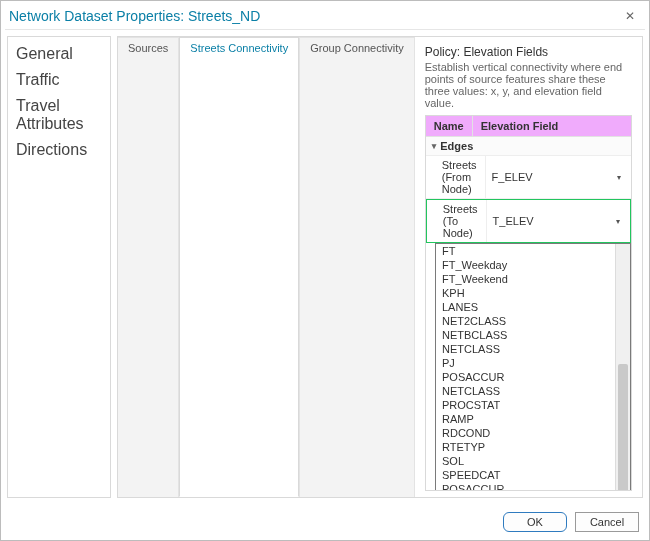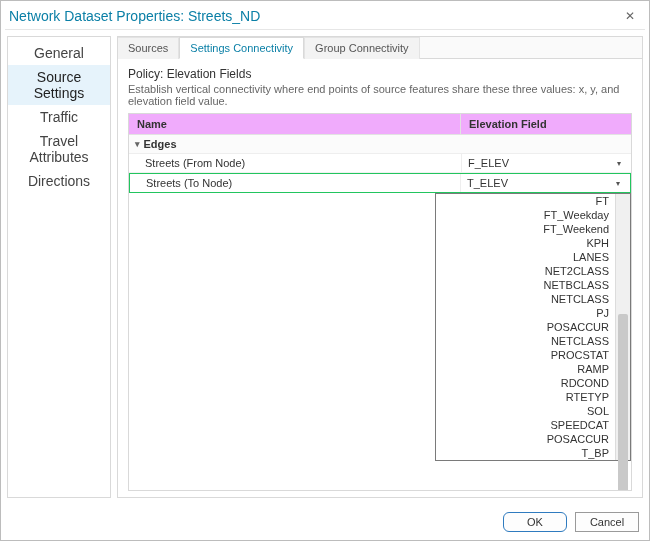--- a/index.html
+++ b/index.html
@@ -3,23 +3,23 @@
 <meta charset="utf-8">
 <style>
   * { box-sizing: border-box; margin: 0; padding: 0; }
   body { font-family: "Segoe UI", Tahoma, sans-serif; font-size: 11px; color: #333; background: #fff; width: 650px; height: 541px; border: 1px solid #bcbcbc; display: flex; flex-direction: column; }
   .titlebar { display: flex; align-items: center; justify-content: space-between; padding: 6px 8px 4px 8px; }
   .title { color: #0a7fa6; font-size: 14px; font-weight: 400; }
   .close { font-size: 12px; color: #666; padding: 2px 6px; cursor: default; }
   .hr { height: 1px; background: #e6e6e6; margin: 0 4px; }
   .body { flex: 1; display: flex; padding: 6px; gap: 6px; overflow: hidden; }
   .sidebar { width: 104px; border: 1px solid #d9d9d9; padding: 4px 0; background: #fff; }
-  .side-item { padding: 4px 8px; font-size: 14px; color: #444; cursor: default; text-align: center; }
+  .side-item { padding: 4px 8px; font-size: 16px; color: #444; cursor: default; }
   .side-item.sel { background: #e6f3fb; color: #1f1f1f; }
-  .main { flex: 1; border: 1px solid #d9d9d9; display: flex; flex-direction: column; position: relative; }
+  .main { flex: 1; border: 1px solid #d9d9d9; display: flex; flex-direction: row; position: relative; }
   .tabs { display: flex; border-bottom: 1px solid #d9d9d9; font-size: 11px; background: #fafafa; }
   .tab { padding: 4px 10px; border: 1px solid transparent; border-bottom: none; margin-bottom: -1px; cursor: default; color: #555; background:#f3f3f3; border-color:#e3e3e3; }
   .tab:first-child { border-left:none; }
   .tab.active { background: #fff; border-color: #d9d9d9; border-bottom: 1px solid #fff; color: #0a7fa6; }
   .content { flex: 1; padding: 8px 10px 6px 10px; display: flex; flex-direction: column; overflow: hidden; }
   .policy-title { font-size: 12px; color: #333; margin-bottom: 2px; }
   .policy-desc { font-size: 11px; color: #666; margin-bottom: 6px; }
   .grid { border: 1px solid #d9d9d9; flex: 1; display: flex; flex-direction: column; position: relative; overflow: hidden; }
   .grid-head { display: flex; background: #f0abfc; border-bottom: 1px solid #e2e2e2; font-weight: 600; font-size: 11px; }
   .col-name { flex: 1; padding: 4px 8px; border-right: 1px solid #e2e2e2; }
@@ -27,50 +27,49 @@
   .group-row { display: flex; align-items: center; gap: 4px; background: #fbfbfb; padding: 3px 6px; border-bottom: 1px solid #eee; font-weight: 600; }
   .chev { font-size: 9px; color: #666; }
   .row { display: flex; border-bottom: 1px solid #f0f0f0; }
   .cell-name { flex: 1; padding: 3px 8px 3px 16px; }
   .cell-elev { width: 170px; padding: 2px 6px; display: flex; align-items: center; justify-content: space-between; border-left: 1px solid #eee; }
   .dd-val { flex: 1; }
   .dd-btn { width: 12px; text-align: center; color: #555; font-size: 8px; }
   .grid-body { flex: 1; position: relative; }
   .dropdown { position: absolute; top: 0; right: 0; width: 196px; border: 1px solid #7a7a7a; background: #fff; z-index: 5; display: flex; }
   .dd-list { flex: 1; max-height: 350px; overflow: hidden; }
-  .dd-item { padding: 1px 6px; font-size: 11px; cursor: default; text-align: right; }
+  .dd-item { padding: 1px 6px; font-size: 11px; cursor: default; }
   .dd-scroll { width: 15px; background: #f0f0f0; border-left: 1px solid #dcdcdc; position: relative; }
   .dd-thumb { position: absolute; left: 2px; right: 2px; top: 120px; height: 180px; background: #c9c9c9; border-radius: 2px; }
   .learn { color: #218a55; font-size: 11px; padding: 6px 2px 2px 2px; }
   .footer { display: flex; justify-content: flex-end; gap: 8px; padding: 8px 10px; }
   .btn { min-width: 64px; padding: 3px 12px; border: 1px solid #9a9a9a; background: #fdfdfd; font-size: 11px; cursor: default; text-align:center; }
   .btn.primary { border-color: #2f7bbf; border-radius: 6px; }
 </style>
 </head>
 <body>
 
 <div class="titlebar">
   <div class="title">Network Dataset Properties: Streets_ND</div>
   <div class="close">✕</div>
 </div>
 <div class="hr"></div>
 
 <div class="body">
   <div class="sidebar">
     <div class="side-item">General</div>
-    <div class="side-item sel">Source Settings</div>
     <div class="side-item">Traffic</div>
     <div class="side-item">Travel Attributes</div>
     <div class="side-item">Directions</div>
   </div>
 
   <div class="main">
     <div class="tabs">
       <div class="tab">Sources</div>
-      <div class="tab active">Settings Connectivity</div>
+      <div class="tab active">Streets Connectivity</div>
       <div class="tab">Group Connectivity</div>
     </div>
 
     <div class="content">
       <div class="policy-title">Policy: Elevation Fields</div>
       <div class="policy-desc">Establish vertical connectivity where end points of source features share these three values: x, y, and elevation field value.</div>
 
       <div class="grid">
         <div class="grid-head">
           <div class="col-name">Name</div>

